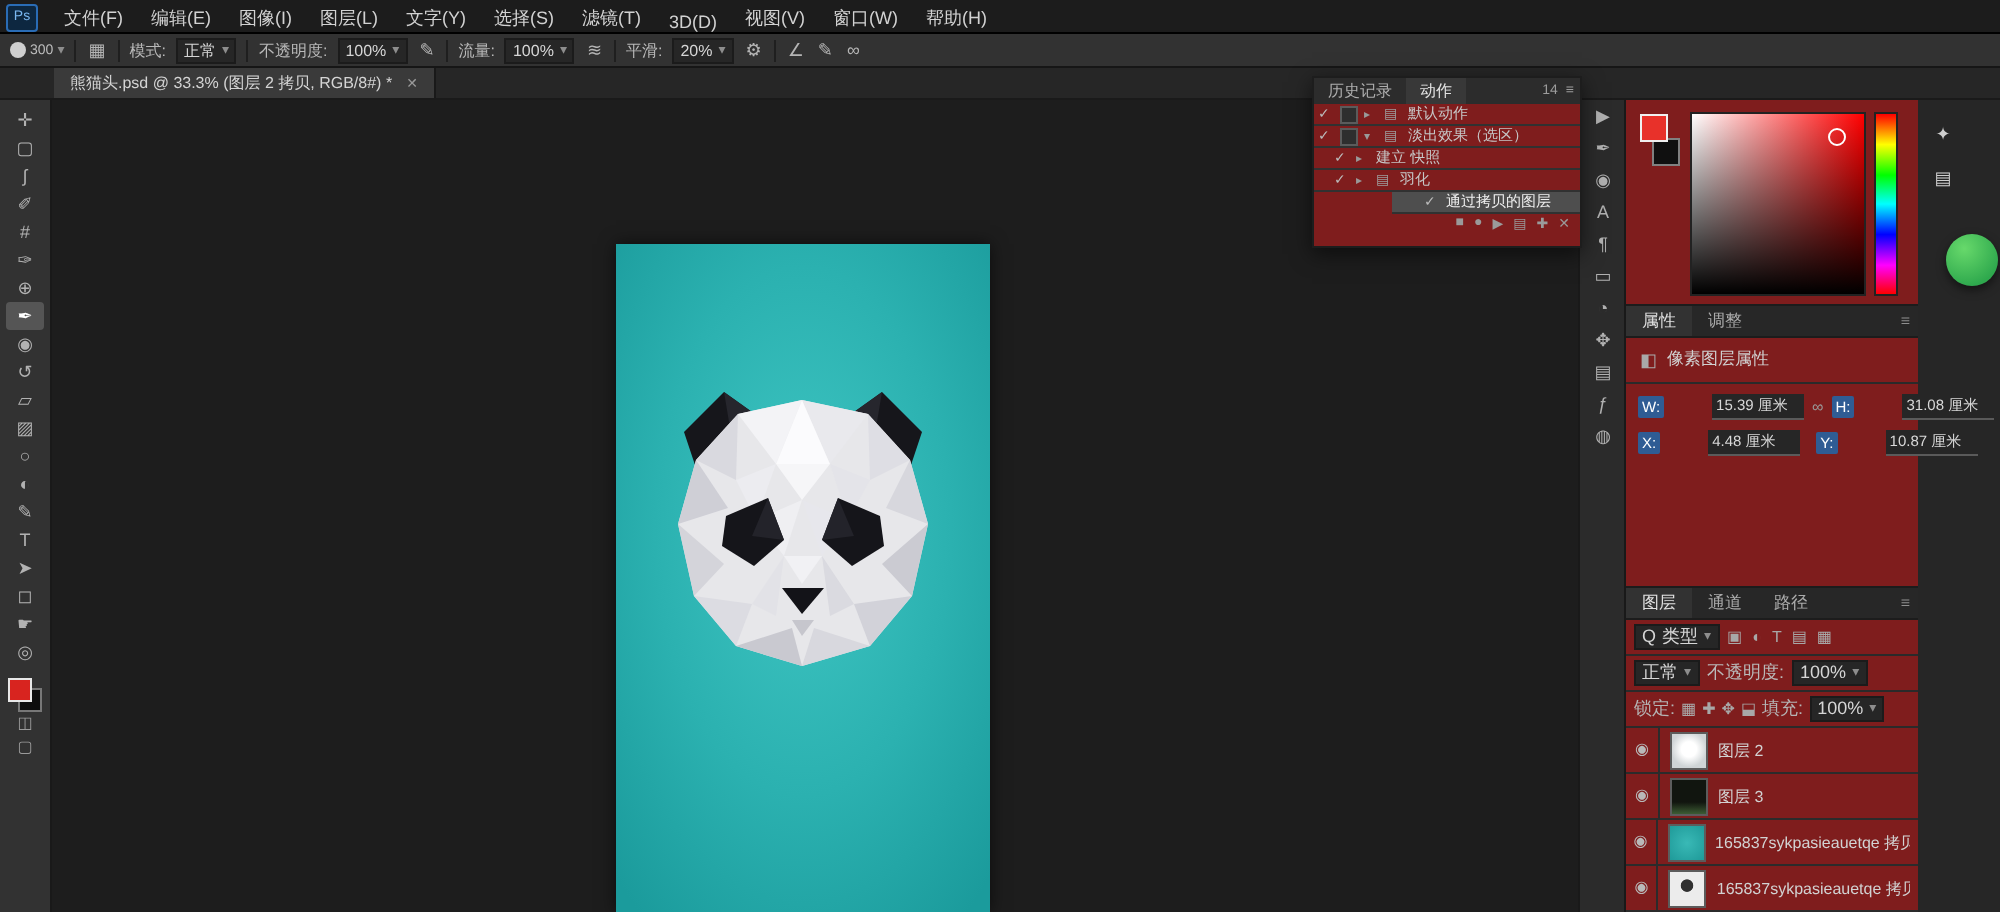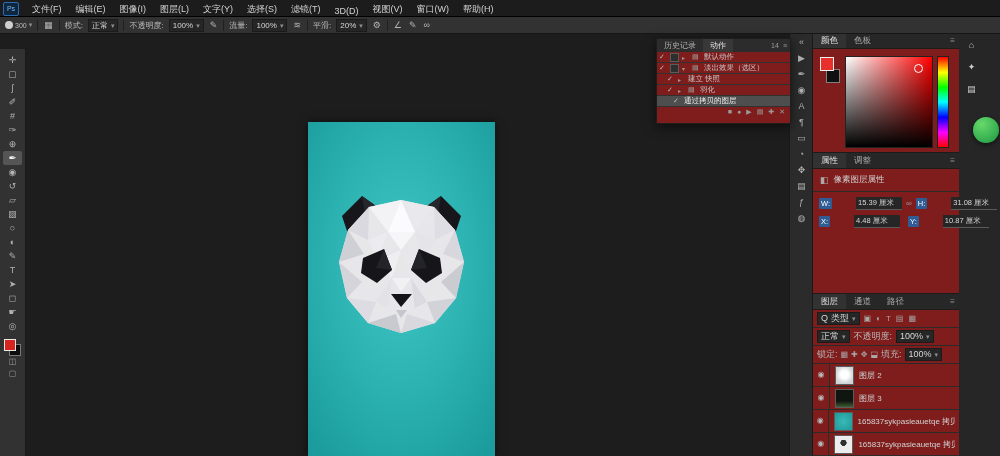--- a/index.html
+++ b/index.html
@@ -59,21 +59,21 @@
   .hp-tab.active{background:#383838;color:#e2e2e2;}
   .hp-right{margin-left:auto;display:flex;align-items:center;gap:4px;padding-right:3px;color:#9c9c9c;font-size:7px;}
   .hp-row{height:10px;display:flex;align-items:center;gap:3px;padding:0 2px;border-bottom:1px solid #313131;color:#c6c6c6;}
   .hp-row.selected{background:#4e4e4e;color:#eee;}
   .hp-check{color:#bbb;font-size:7px;width:8px;}
   .hp-box{width:7px;height:7px;border:1px solid #5b5b5b;background:#2e2e2e;}
   .hp-exp{width:7px;color:#999;font-size:6px;}
   .hp-fold{width:9px;color:#9f9f9f;font-size:7px;}
   .hp-label{white-space:nowrap;overflow:hidden;font-size:7.5px;}
   .ind1{padding-left:10px;}
-  .ind2{padding-left:16px;}
+  .ind2{padding-left:16px;margin-left:39px;}
   .hp-footer{display:flex;justify-content:flex-end;gap:5px;padding:1px 5px;color:#9a9a9a;font-size:7px;}
 
   
   .strip{position:absolute;left:789px;top:33px;width:23px;bottom:0;background:#2b2b2b;
          border-left:1px solid #191919;display:flex;flex-direction:column;align-items:center;
          padding-top:3px;gap:3px;z-index:26;}
   .strip-icon{width:17px;height:13px;line-height:13px;text-align:center;font-size:9px;color:#b0b0b0;}
 
   
   .panels{position:absolute;left:812px;top:33px;width:146px;bottom:0;background:#7f1d1d;
@@ -186,20 +186,26 @@
       <span>20%</span>
       <span class="caret">▾</span>
     </span>
     <span class="opt-icon">⚙</span>
     <span class="opt-sep"></span>
     <span class="opt-icon">∠</span>
     <span class="opt-icon">✎</span>
     <span class="opt-icon">∞</span>
   </div>
 
+  <div class="tabbar">
+    <div class="doc-tab">
+      <span>熊猫头.psd @ 33.3% (图层 2 拷贝, RGB/8#) *</span>
+      <span class="close">✕</span>
+    </div>
+  </div>
 
   <div class="toolbar">
     <span class="tool">✛</span>
     <span class="tool">▢</span>
     <span class="tool">ʃ</span>
     <span class="tool">✐</span>
     <span class="tool">#</span>
     <span class="tool">✑</span>
     <span class="tool">⊕</span>
     <span class="tool active">✒</span>

